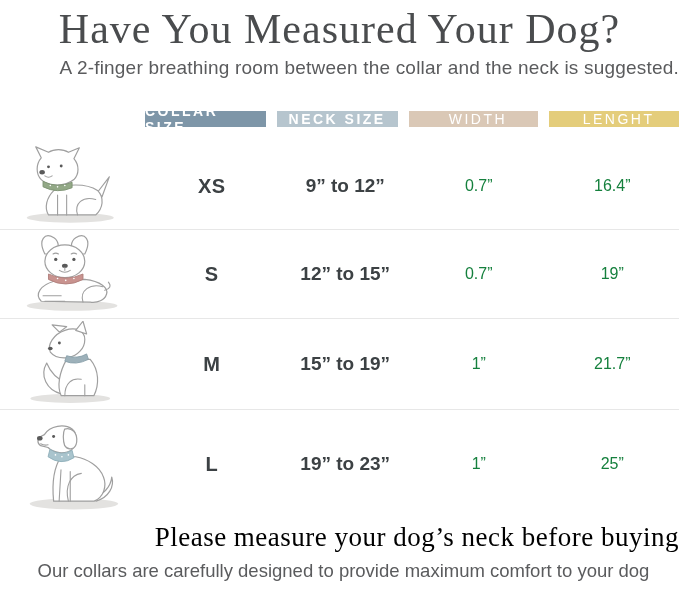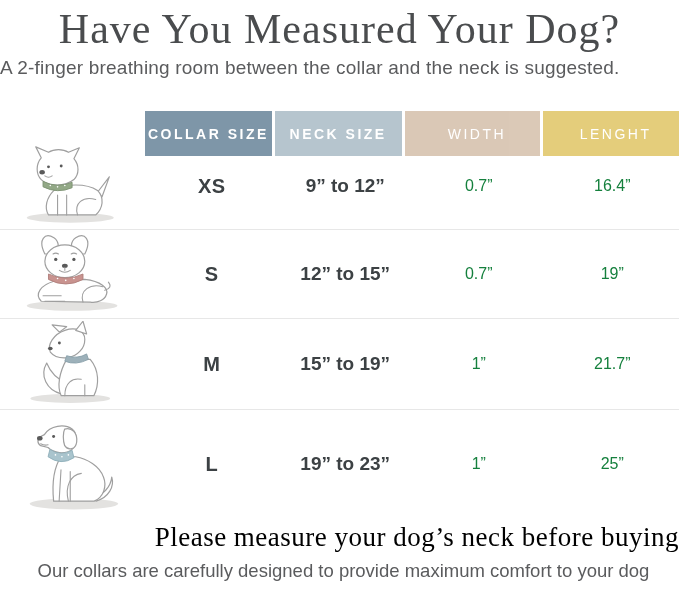--- a/index.html
+++ b/index.html
@@ -4,25 +4,25 @@
 <style>
   * { margin:0; padding:0; box-sizing:border-box; }
   html,body { background:#ffffff; }
   body { width:679px; height:589px; overflow:hidden;
          font-family:"Liberation Sans", sans-serif; }
   .page { position:relative; width:679px; height:589px; background:#fff; }
 
   .title { position:absolute; top:5px; left:0; width:679px; text-align:center;
            font-family:"Liberation Serif", serif; font-size:42px; font-weight:500;
            color:#4a4c4e; letter-spacing:1px; }
-  .subtitle { position:absolute; top:57px; left:0; width:679px; text-align:left;
+  .subtitle { position:absolute; top:57px; left:0; width:679px; text-align:right;
               font-size:19px; color:#5a5b5d; letter-spacing:0.2px; }
 
-  .thead { position:absolute; top:111px; left:145px; width:534px; height:45px;
-           display:flex; gap:3px; }
+  .thead { position:absolute; top:111px; left:145px; width:534px; height:16px;
+           display:flex; gap:11px; }
   .th { flex:1; display:flex; align-items:center; justify-content:center;
         color:#ffffff; font-size:14px; letter-spacing:2.5px; }
   .th-bold { font-weight:700; }
   .th-light { font-weight:400; opacity:0.95;padding-left:9px; }
   .th-collar { background:#7E96A8; }
   .th-neck   { background:#B6C5CE; }
   .th-width  { background:#D9C6B3; }
   .th-length { background:#E3CB74; }
 
   .tbody { position:absolute; top:143px; left:0; width:679px; }

